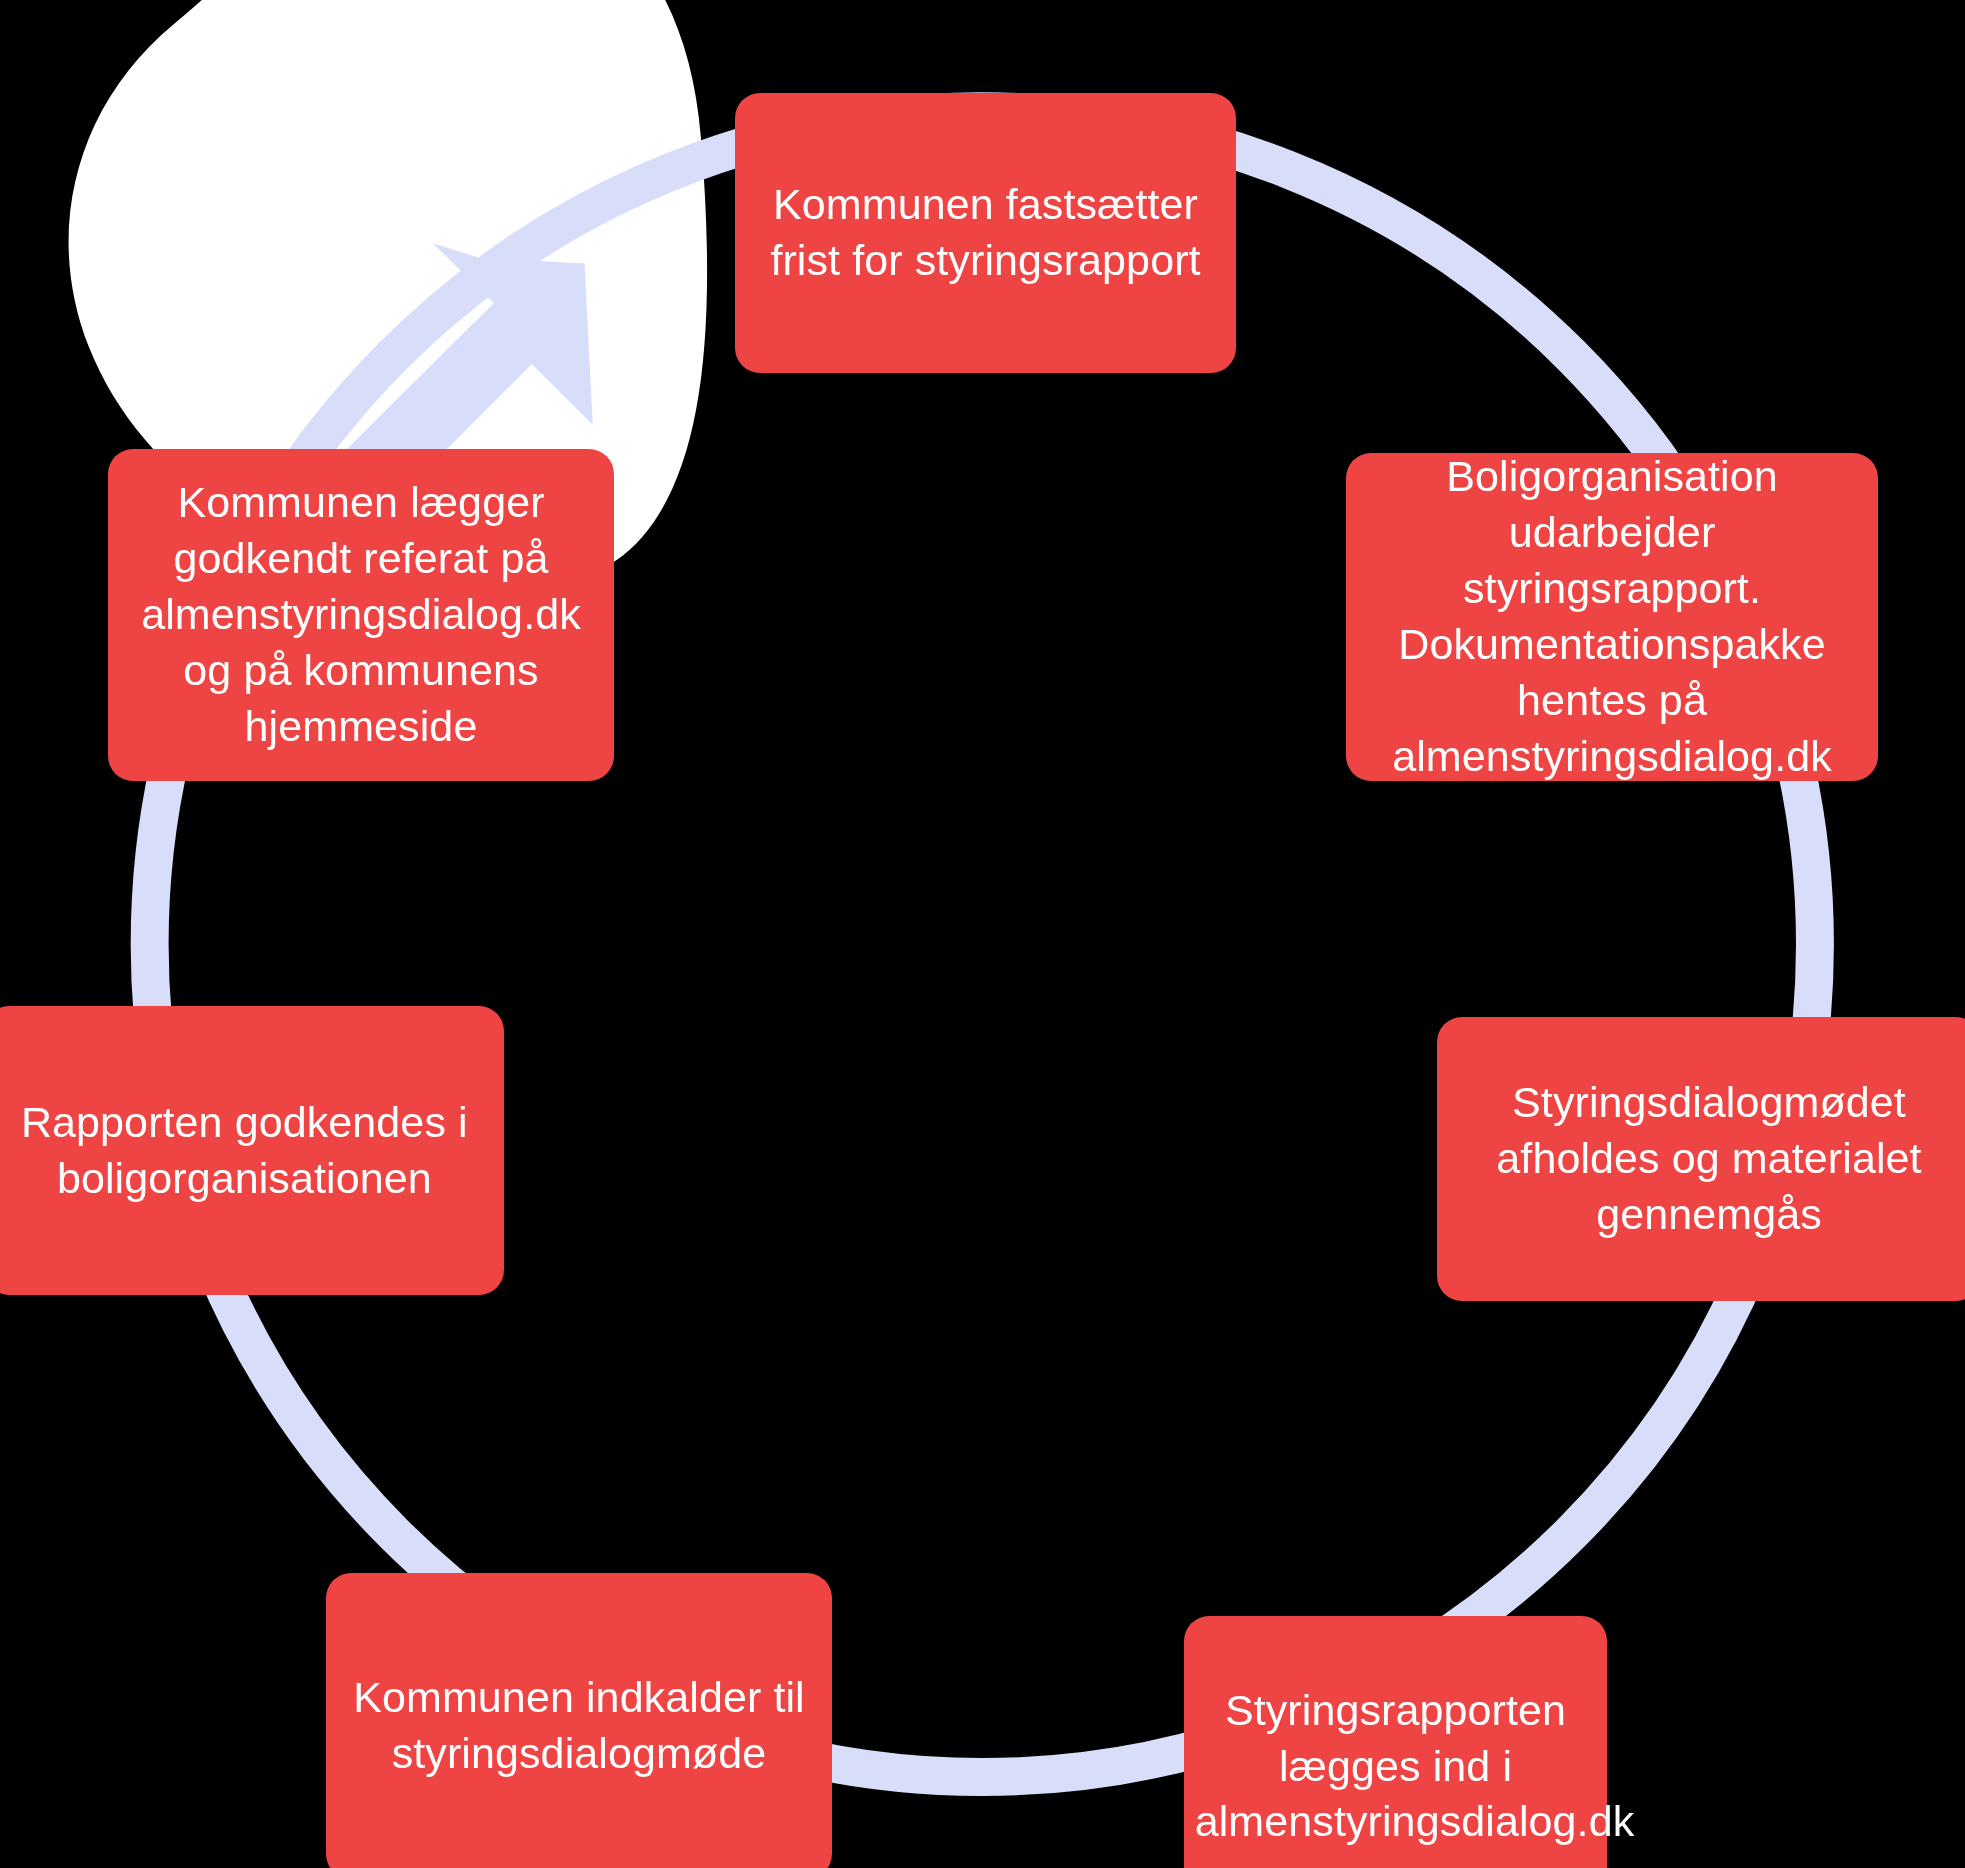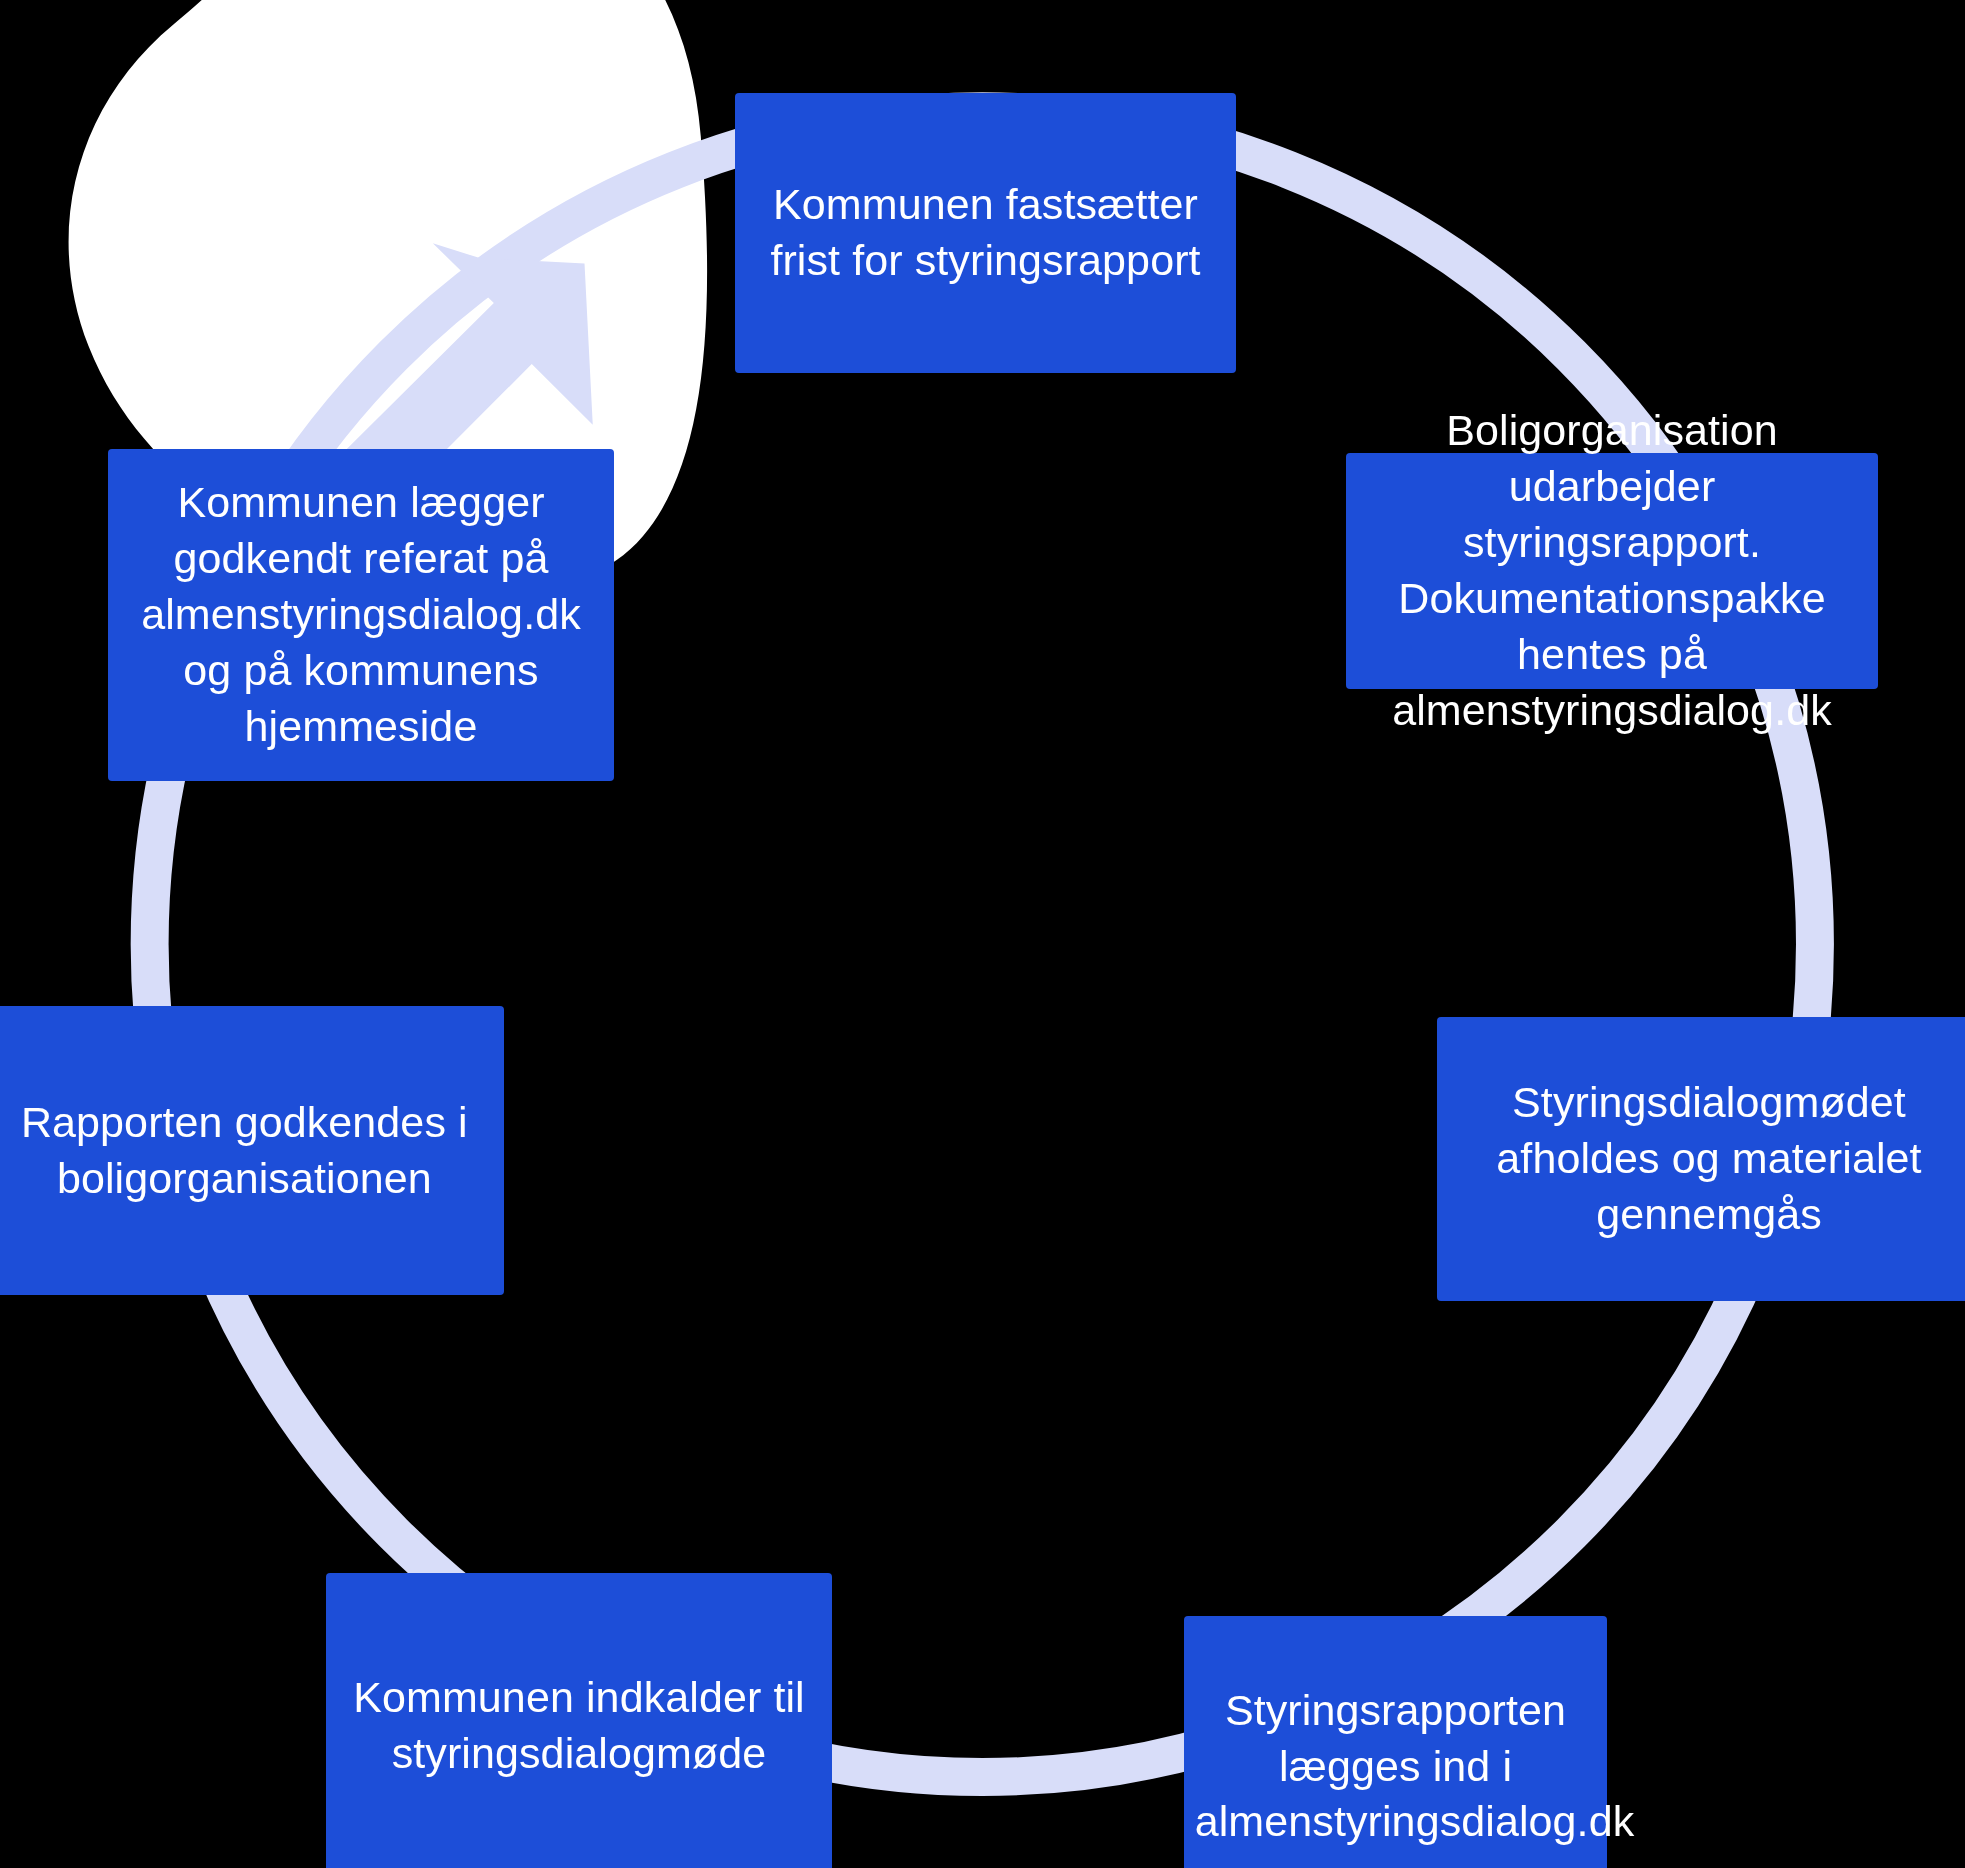--- a/index.html
+++ b/index.html
@@ -20,38 +20,38 @@
     position: absolute;
     left: 0;
     top: 0;
     width: 1965px;
     height: 1869px;
     display: block;
   }
   .node {
     position: absolute;
     box-sizing: border-box;
-    background: #1d4ed8;
-    border-radius: 4px;
+    background: #ef4444;
+    border-radius: 25px;
     color: #ffffff;
     display: flex;
     align-items: center;
     justify-content: center;
     text-align: center;
     line-height: 1.30;
     letter-spacing: 0.1px;
     padding: 4.1px 10.7px;
     z-index: 5;
   }
   .node span { display: block; width: 100%; }
 
   
   #node-1 { left: 735px; top: 93px;  width: 501px; height: 280px; font-size: 43px; }
   
-  #node-2 { left: 1346px; top: 453px; width: 532px; height: 236px; font-size: 43px; }
+  #node-2 { left: 1346px; top: 453px; width: 532px; height: 328px; font-size: 43px; }
   
   #node-3 { left: 1437px; top: 1017px; width: 544px; height: 284px; font-size: 43px; }
   
   #node-4 { left: 1184px; top: 1616px; width: 423px; height: 301px; font-size: 43px; }
   
   #node-5 { left: 326px;  top: 1557px; width: 506px; height: 306px; font-size: 43px; margin-top: 16px; }
   
   #node-6 { left: -15.7px;  top: 1006px; width: 520px; height: 289px; font-size: 43px; }
   
   #node-7 { left: 108px;  top: 449px; width: 506px; height: 332px; font-size: 43px; }

